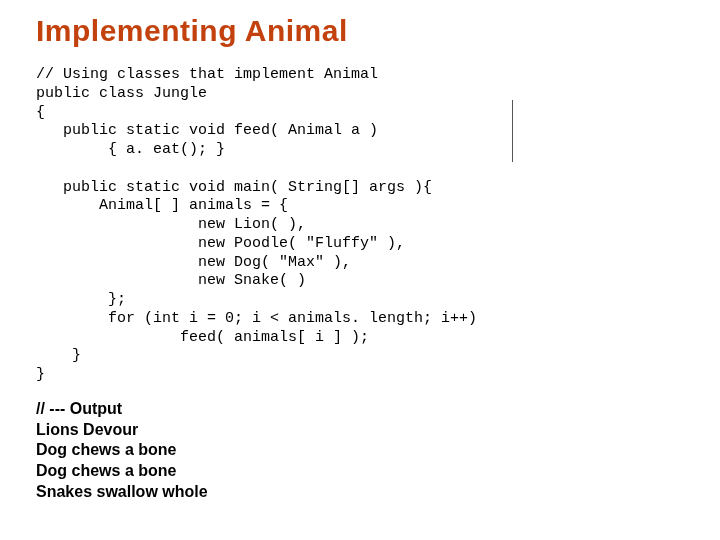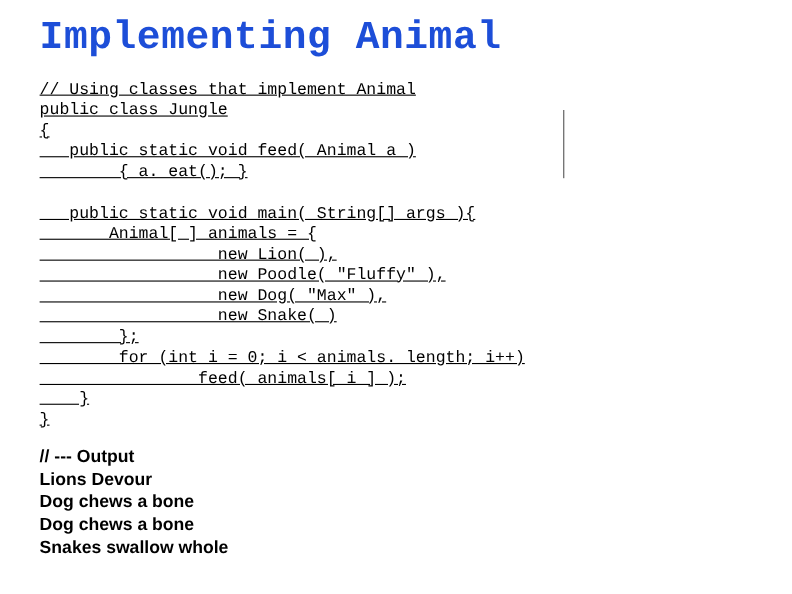--- a/index.html
+++ b/index.html
@@ -10,35 +10,33 @@
     background: #ffffff;
     font-family: Arial, Helvetica, sans-serif;
     position: relative;
     overflow: hidden;
   }
   .slide {
     padding: 14px 36px 0 36px;
     box-sizing: border-box;
   }
   .title {
-    font-size: 36px;
+    font-size: 30px;
     font-weight: bold;
-    color: #1d4ed8;
+    color: #c2410c;
     margin: 0 0 18px 0;
     letter-spacing: 0.5px;
-    font-family: Liberation Mono, monospace;
   }
   .code-block {
     font-family: "Courier New", Courier, monospace;
     font-size: 15px;
     line-height: 1.25;
     color: #000;
     white-space: pre;
     margin: 0 0 14px 0;
-    text-decoration: underline;
   }
   .output-block {
     font-family: Arial, Helvetica, sans-serif;
     font-size: 16px;
     line-height: 1.3;
     color: #000;
     white-space: pre;
     font-weight: bold;
   }
   .vline {

